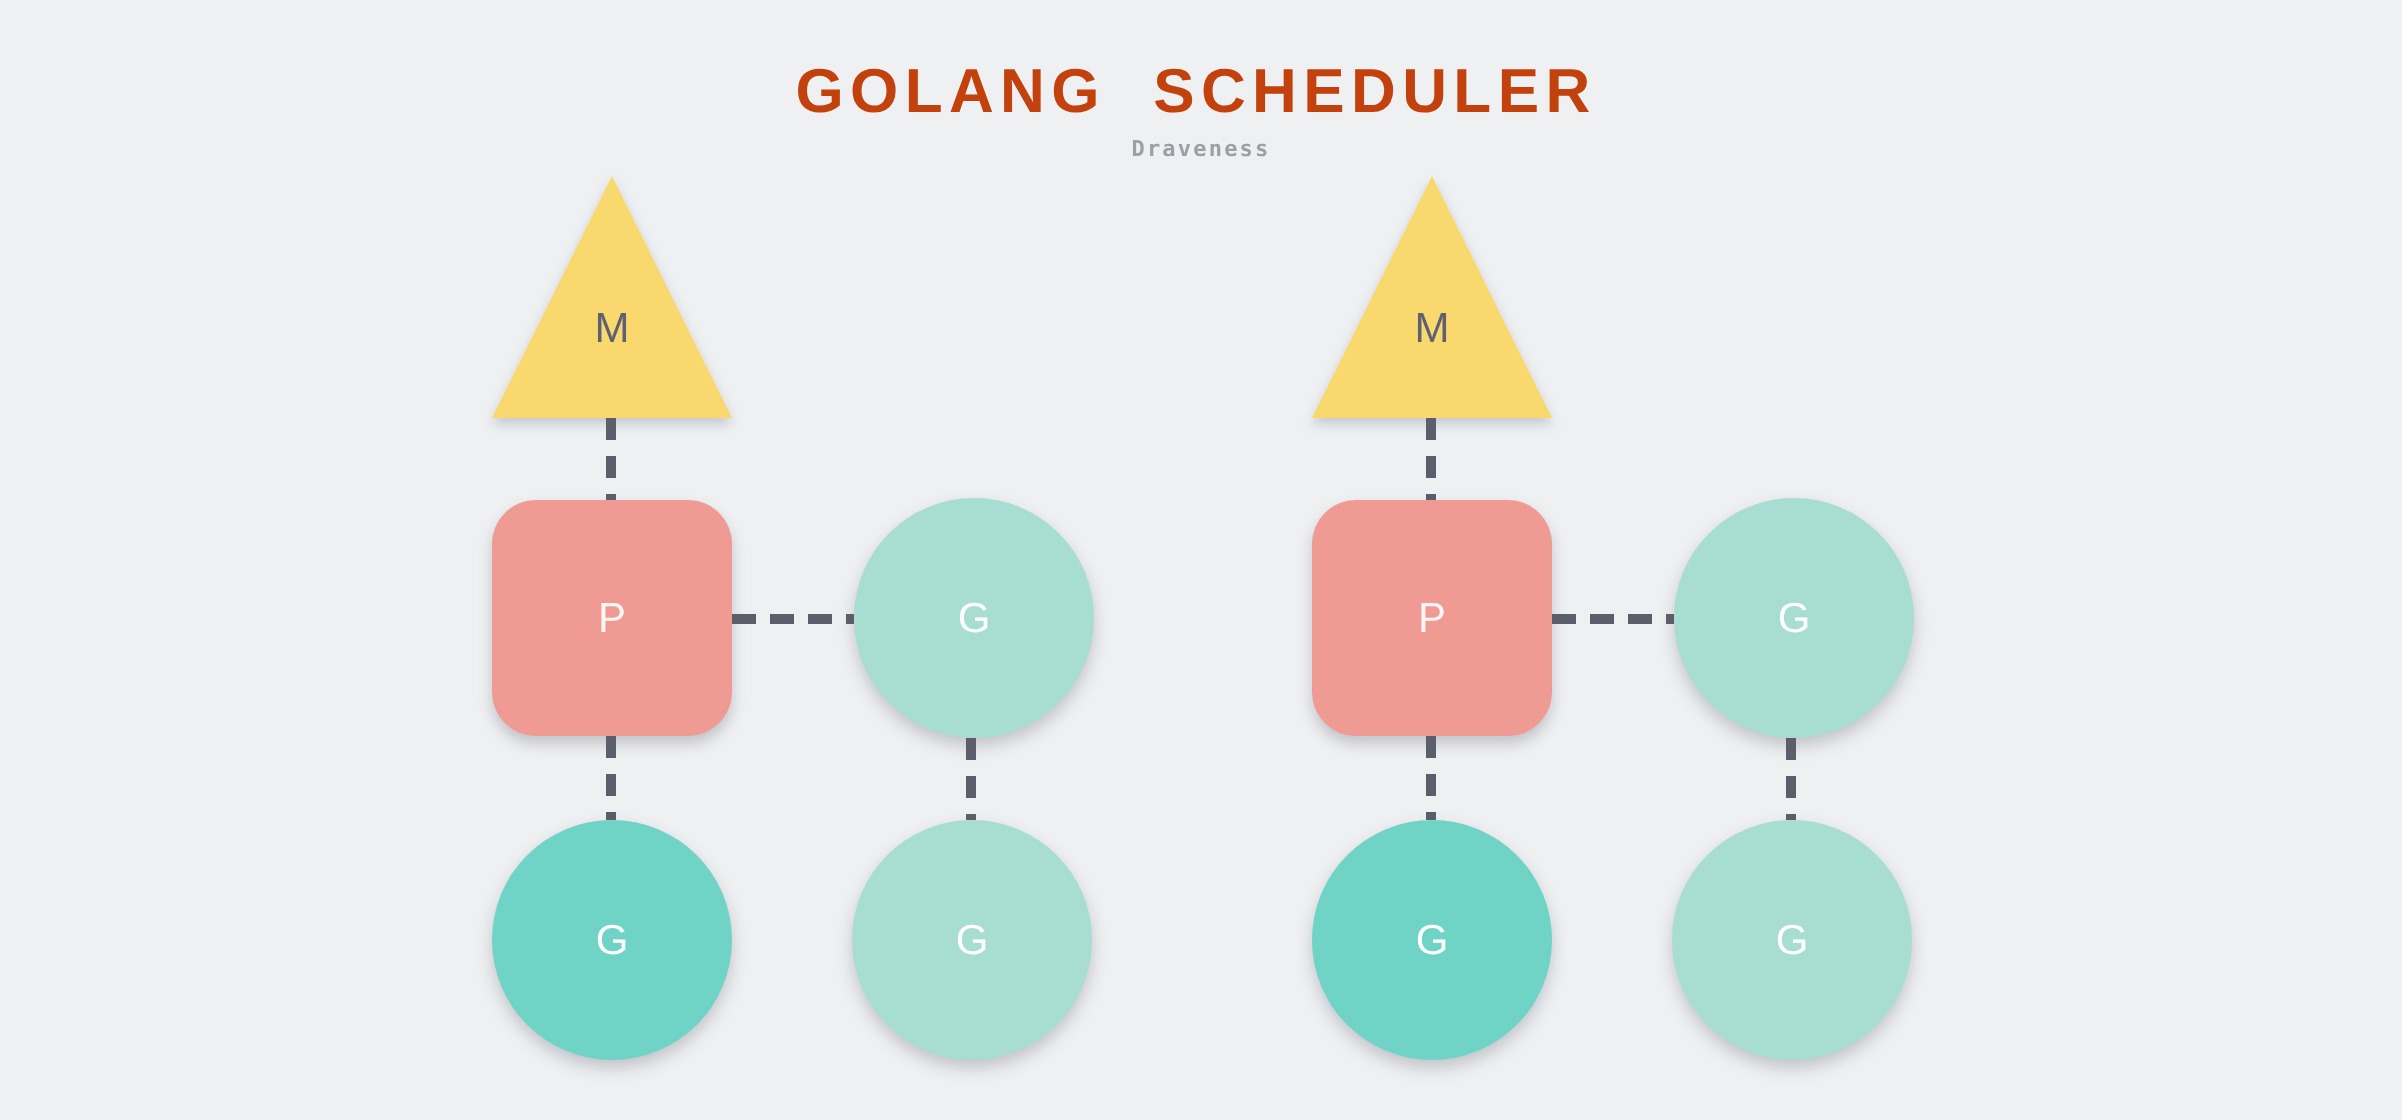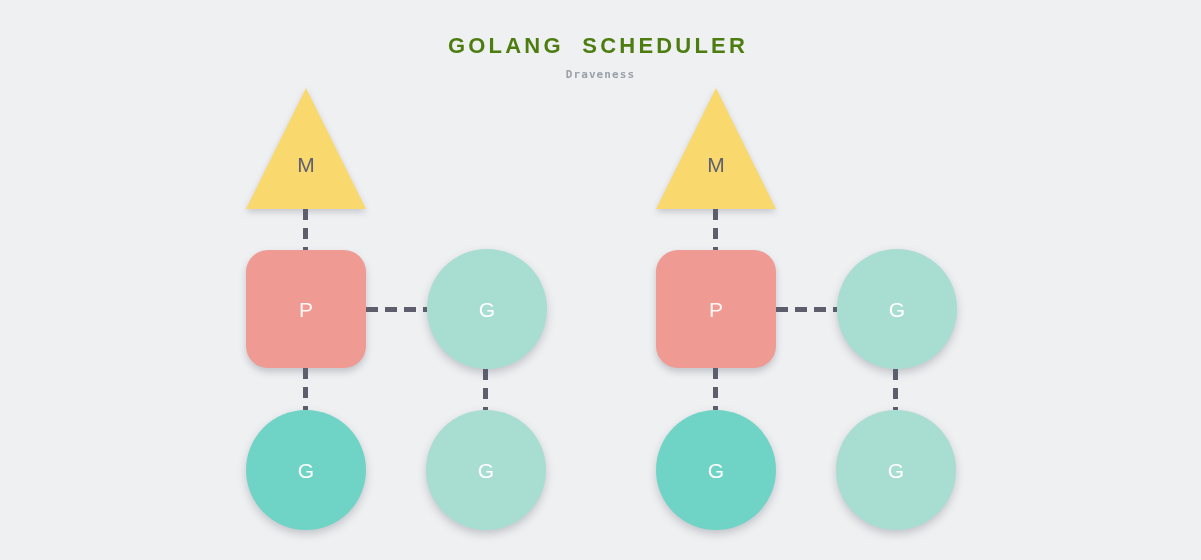--- a/index.html
+++ b/index.html
@@ -21,24 +21,24 @@
     height: 560px;
   }
 
   
   .title {
     position: absolute;
     left: 0;
     top: 28px;
     width: 1196px;
     text-align: center;
-    font-size: 22px;
+    font-size: 31px;
     font-weight: bold;
     letter-spacing: 3.2px;
-    color: #4d7c0f;
+    color: #c2410c;
     white-space: pre;
     line-height: 36px;
   }
   .subtitle {
     position: absolute;
     left: 0;
     top: 68px;
     width: 1201px;
     text-align: center;
     font-family: "DejaVu Sans Mono", monospace;

